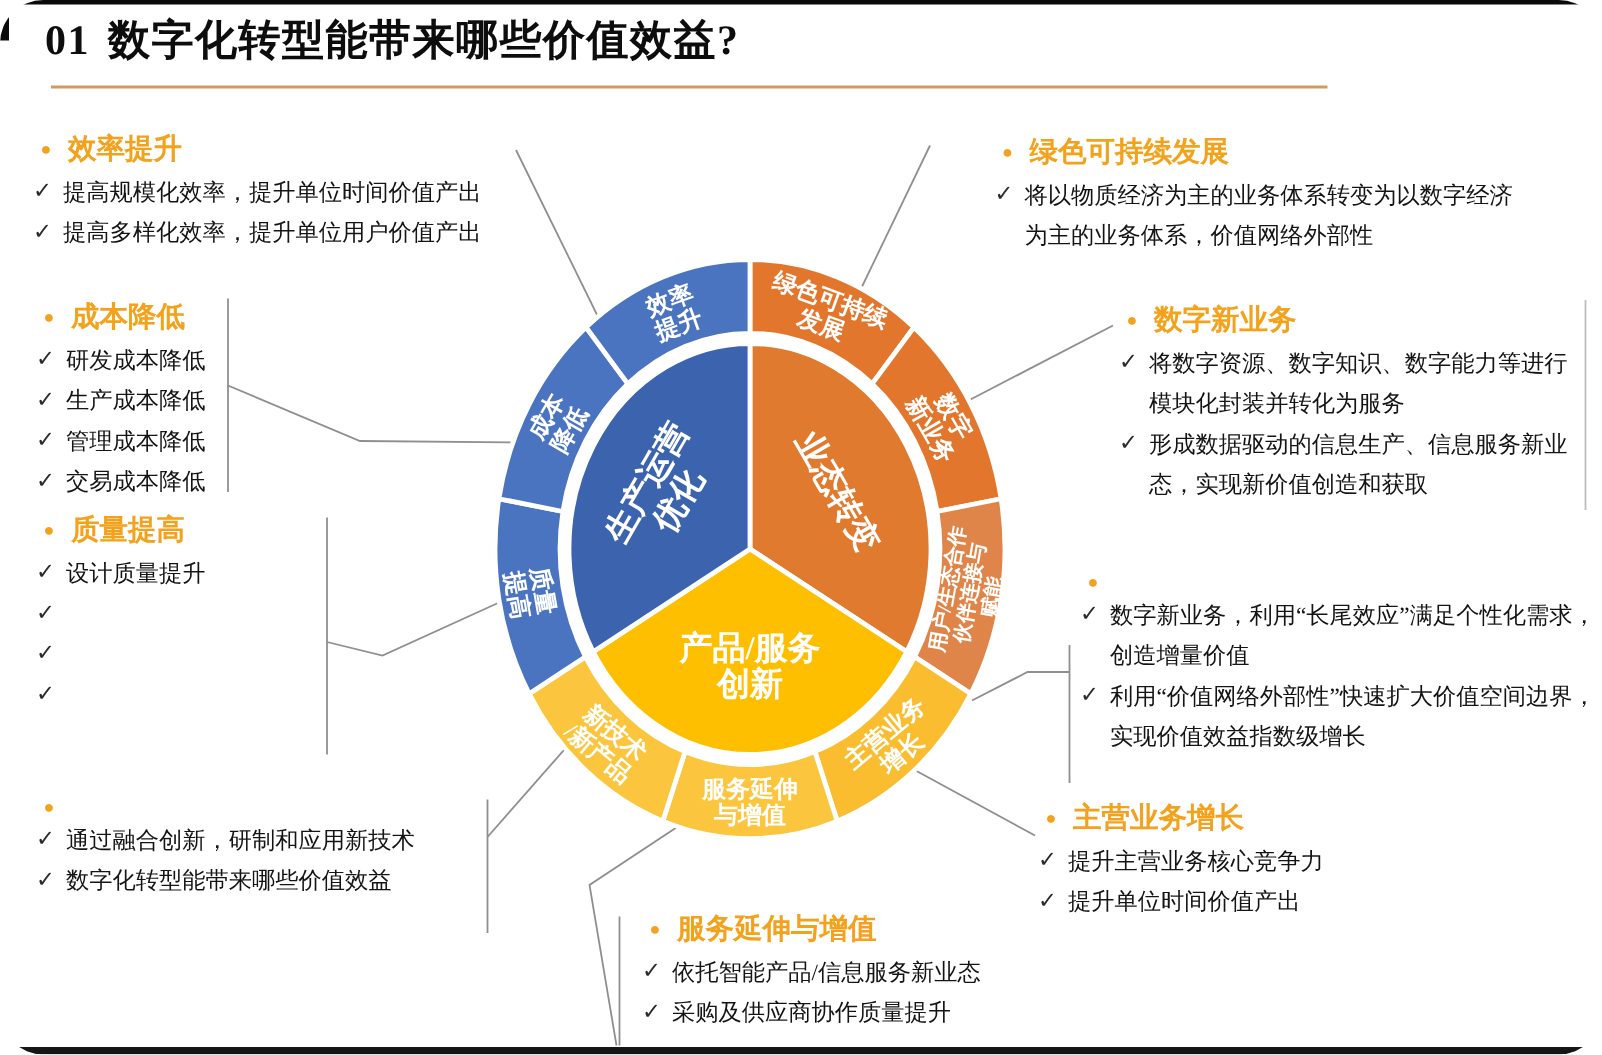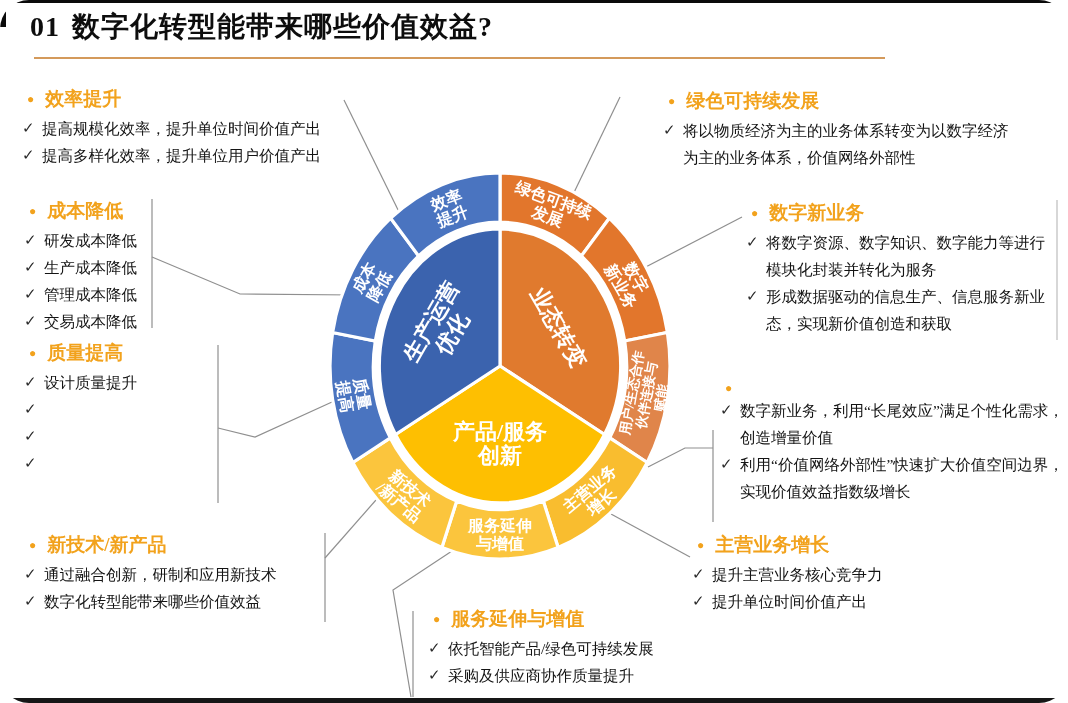--- a/index.html
+++ b/index.html
@@ -125,42 +125,41 @@
           <span class="chk">✓</span>
         </div>
         <div class="co-item">
           <span class="chk">✓</span>
         </div>
       </div>
     </div>
   <div class="callout pos-newtech">
       <div class="co-title">
         <span class="dot">●</span>
-        <span class="t">新技术/新产品</span>
       </div>
       <div class="co-items">
         <div class="co-item">
           <span class="chk">✓</span>
           <span class="itxt">通过融合创新，研制和应用新技术</span>
         </div>
         <div class="co-item">
           <span class="chk">✓</span>
           <span class="itxt">数字化转型能带来哪些价值效益</span>
         </div>
       </div>
     </div>
   <div class="callout pos-service">
       <div class="co-title">
         <span class="dot">●</span>
         <span class="t">服务延伸与增值</span>
       </div>
       <div class="co-items">
         <div class="co-item">
           <span class="chk">✓</span>
-          <span class="itxt">依托智能产品/绿色可持续发展</span>
+          <span class="itxt">依托智能产品/信息服务新业态</span>
         </div>
         <div class="co-item">
           <span class="chk">✓</span>
           <span class="itxt">采购及供应商协作质量提升</span>
         </div>
       </div>
     </div>
   <div class="callout pos-green">
       <div class="co-title">
         <span class="dot">●</span>

